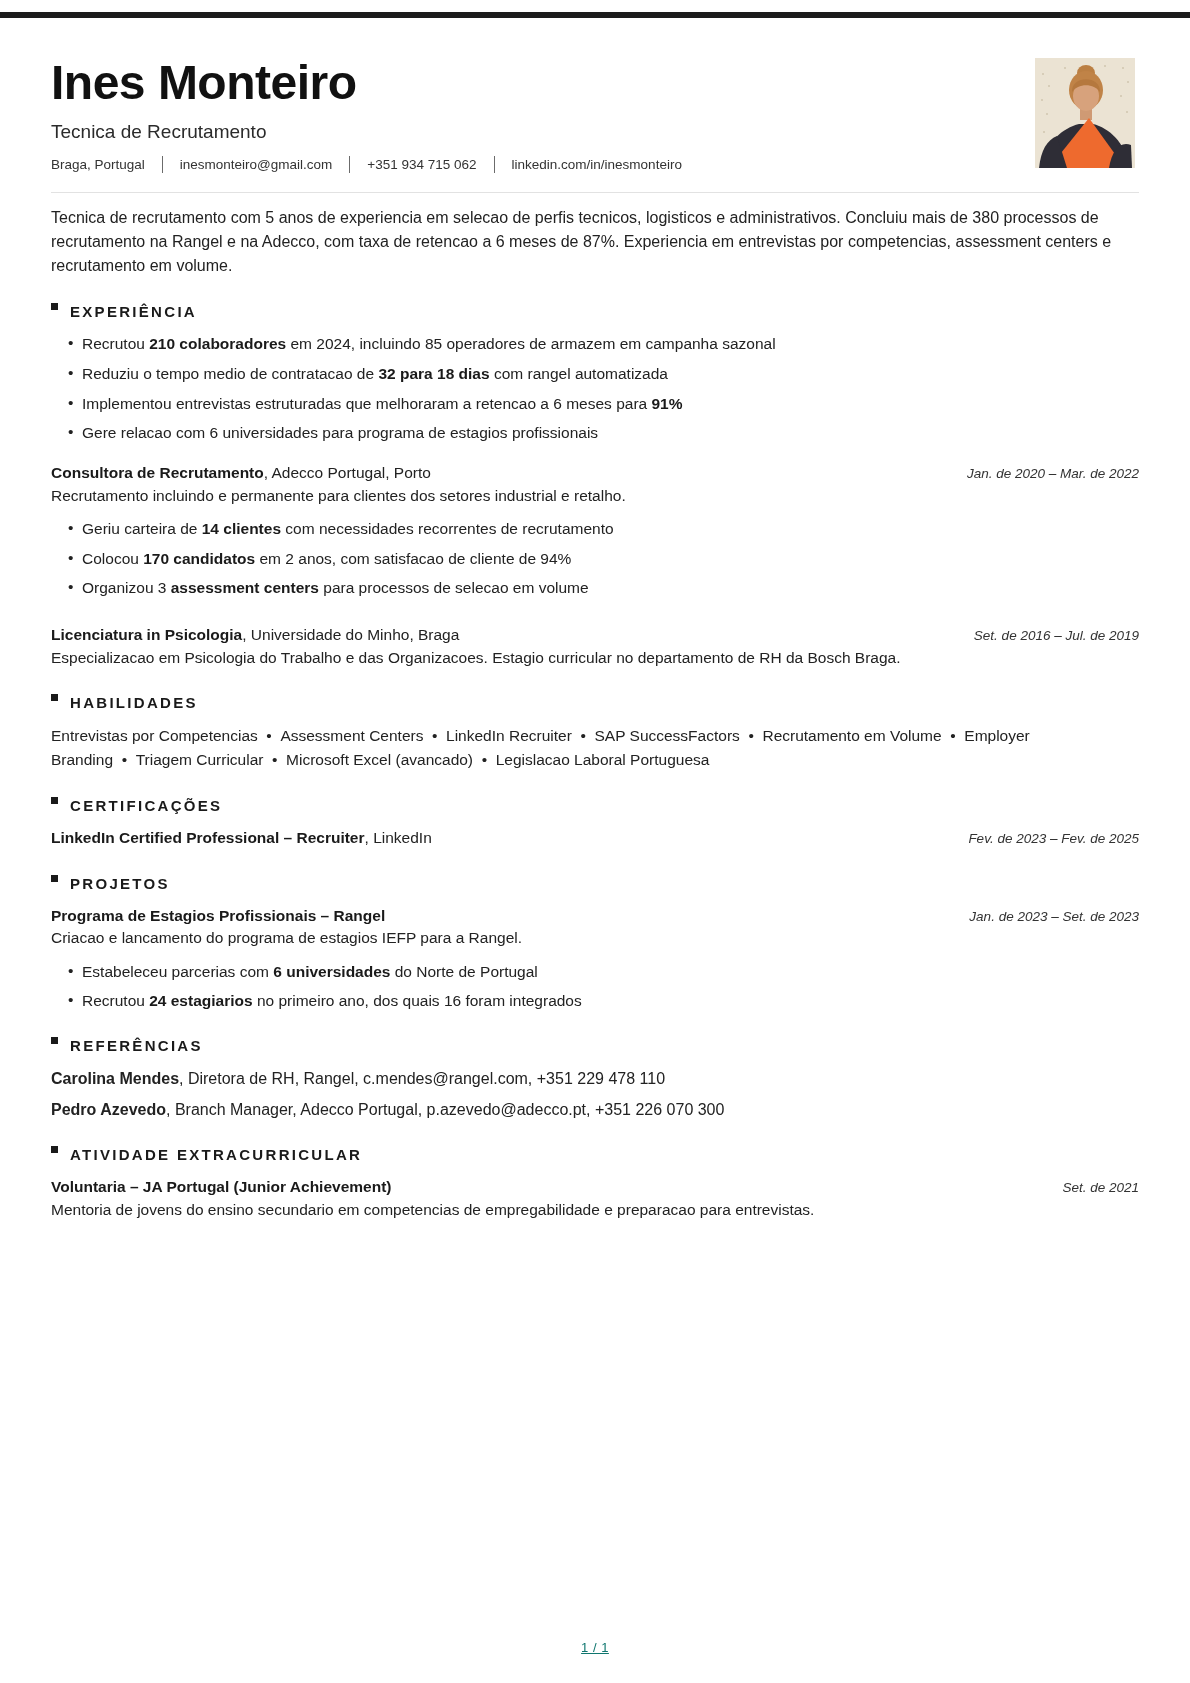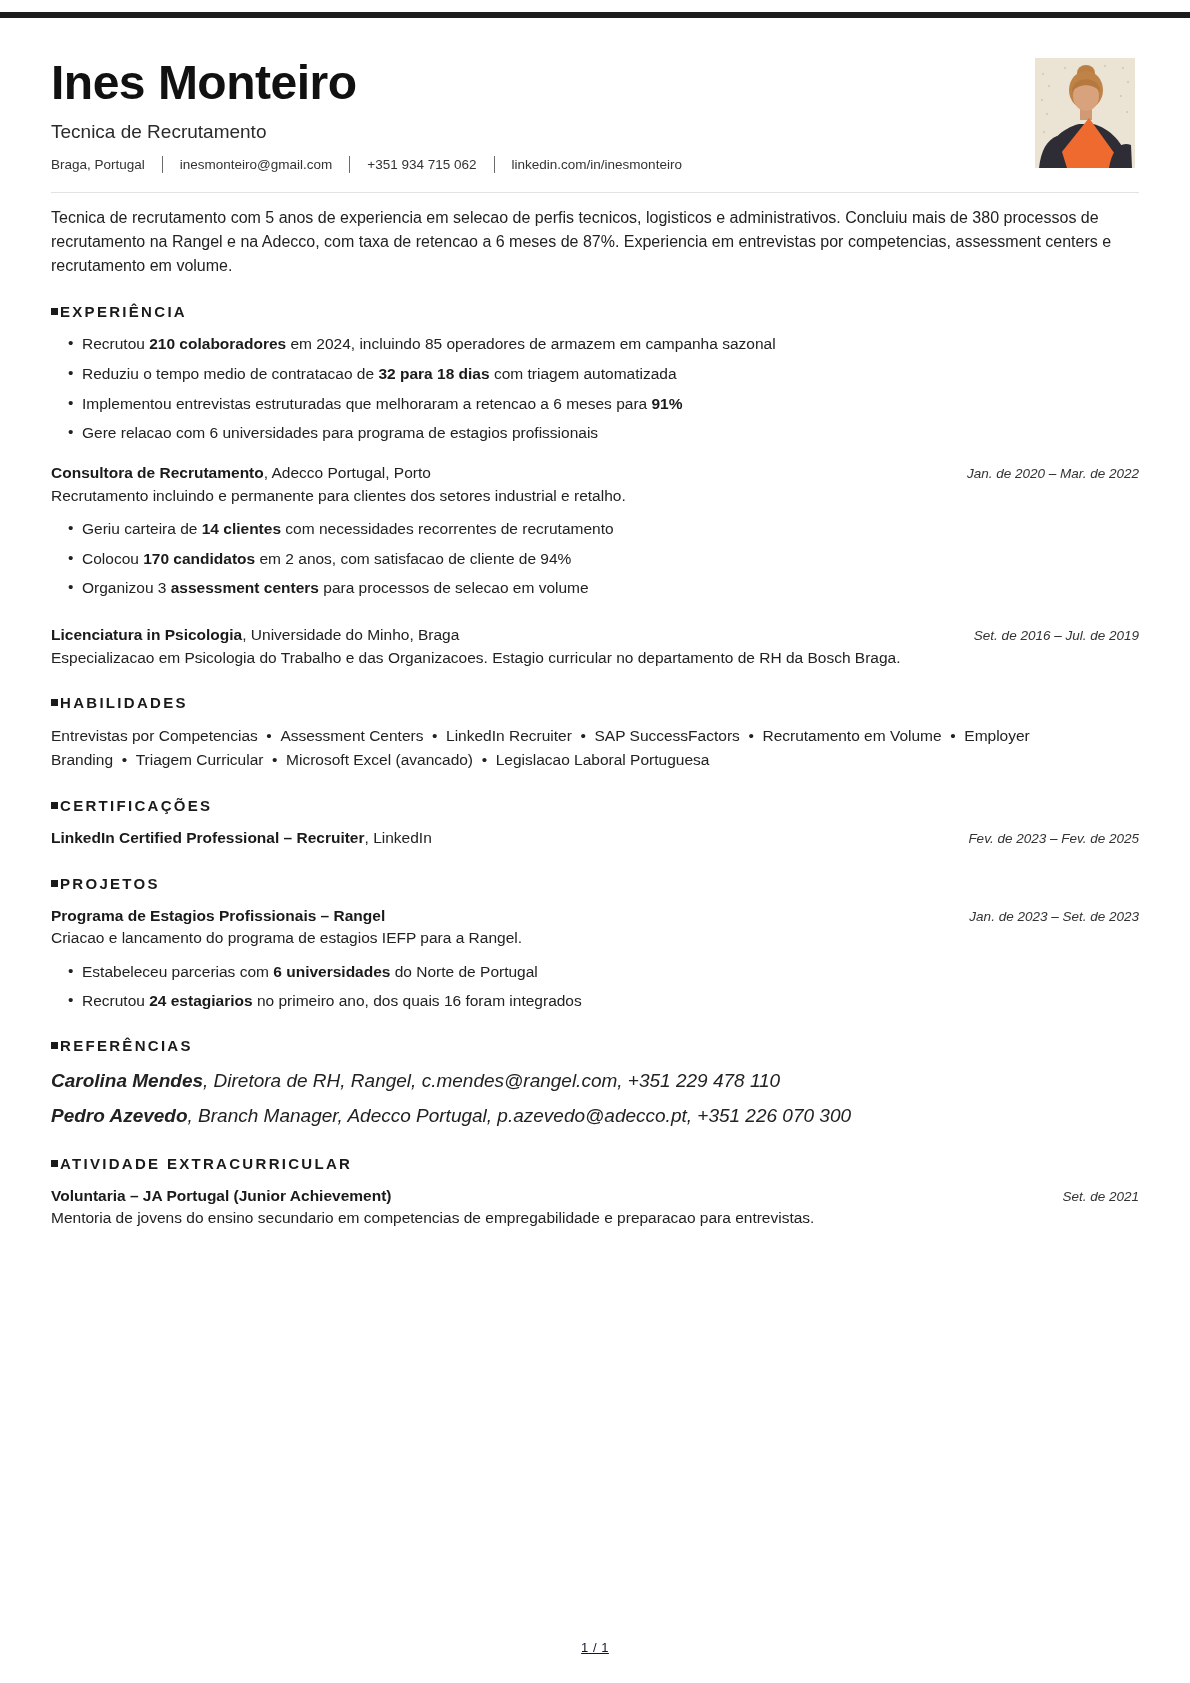--- a/index.html
+++ b/index.html
@@ -65,22 +65,22 @@
   .summary {
     margin-top: 13px;
     font-size: 16px;
     line-height: 1.5;
     color: #222222;
   }
   
   .section { margin-top: 25px; }
   .section-heading {
     display: flex;
-    align-items: center;
-    gap: 2px;
+    align-items: flex-start;
+    gap: 12px;
     margin-bottom: 13px;
   }
   .section-heading .sq {
     width: 7px;
     height: 7px;
     background: #1a1a1a;
     flex: 0 0 auto;
   }
   .section-heading h2 {
     font-size: 15px;
@@ -132,35 +132,34 @@
     left: 0;
     top: -1px;
     color: #222222;
   }
   .inline-list {
     font-size: 15.5px;
     line-height: 1.55;
     color: #222222;
   }
   .ref-line {
-    font-size: 19px;
+    font-size: 16px;
     line-height: 1.45;
     color: #222222;
     margin-bottom: 8px;
-    font-style: italic;
   }
   
   .footer {
     position: absolute;
     left: 0;
     right: 0;
     bottom: 40px;
     text-align: center;
     font-size: 13px;
-    color: #0f172a;
+    color: #0f766e;
     letter-spacing: 0.5px;
     text-decoration: underline;
   }
 </style>
 </head>
 <body>
 
 <div class="page">
   <div class="topbar"></div>
 
@@ -212,21 +211,21 @@
 
     <section class="section">
       <div class="section-heading">
         <span class="sq"></span>
         <h2>EXPERIÊNCIA</h2>
       </div>
 
       <div class="entry">
         <ul class="bullets">
           <li><span>Recrutou </span><b>210 colaboradores</b><span> em 2024, incluindo 85 operadores de armazem em campanha sazonal</span></li>
-          <li><span>Reduziu o tempo medio de contratacao de </span><b>32 para 18 dias</b><span> com triagem automatizada</span></li>
+          <li><span>Reduziu o tempo medio de contratacao de </span><b>32 para 18 dias</b><span> com rangel automatizada</span></li>
           <li><span>Implementou entrevistas estruturadas que melhoraram a retencao a 6 meses para </span><b>91%</b></li>
           <li><span>Gere relacao com 6 universidades para programa de estagios profissionais</span></li>
         </ul>
       </div>
 
       <div class="entry">
         <div class="entry-head">
           <div class="entry-title"><b>Consultora de Recrutamento</b><span>, Adecco Portugal, Porto</span></div>
           <div class="entry-date">Jan. de 2020 – Mar. de 2022</div>
         </div>

